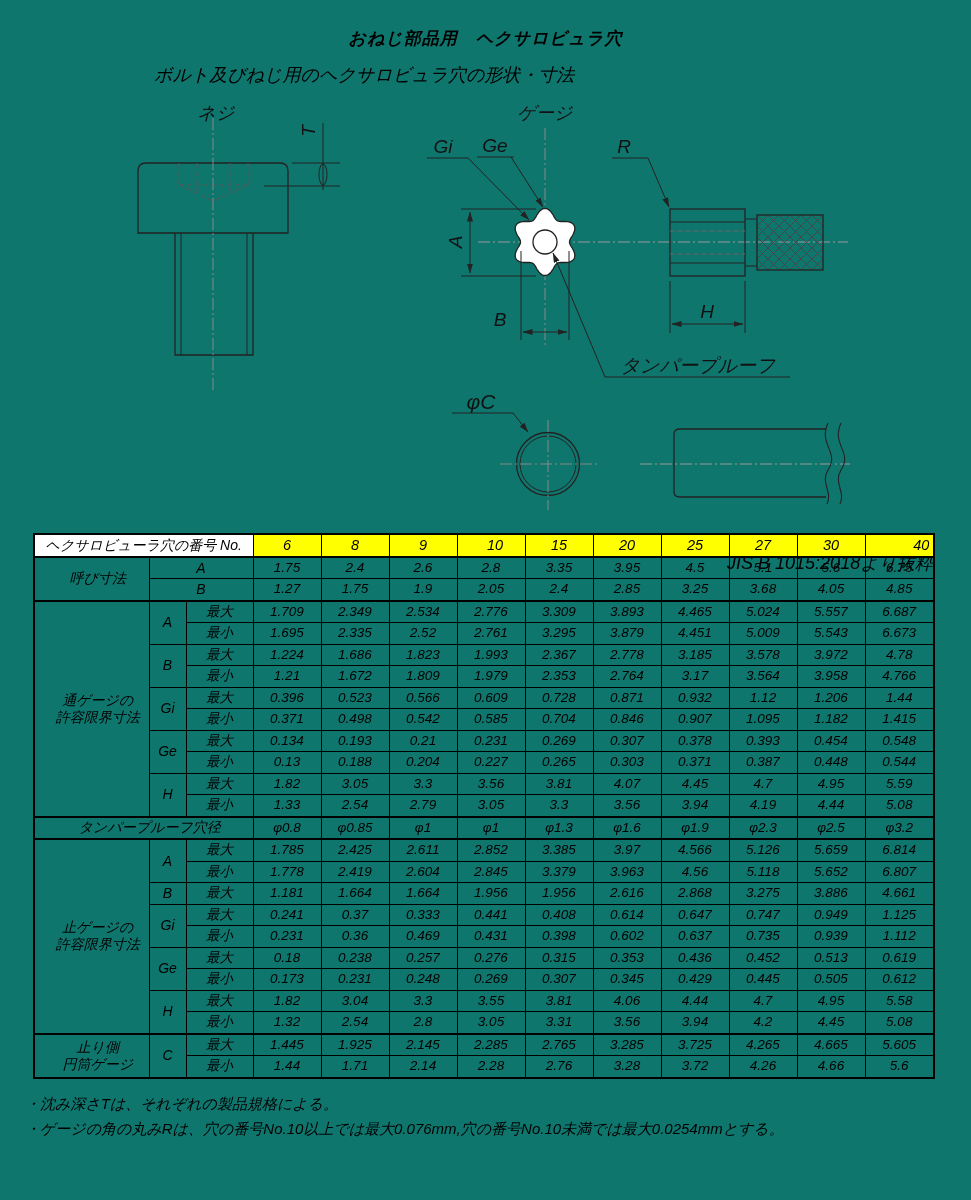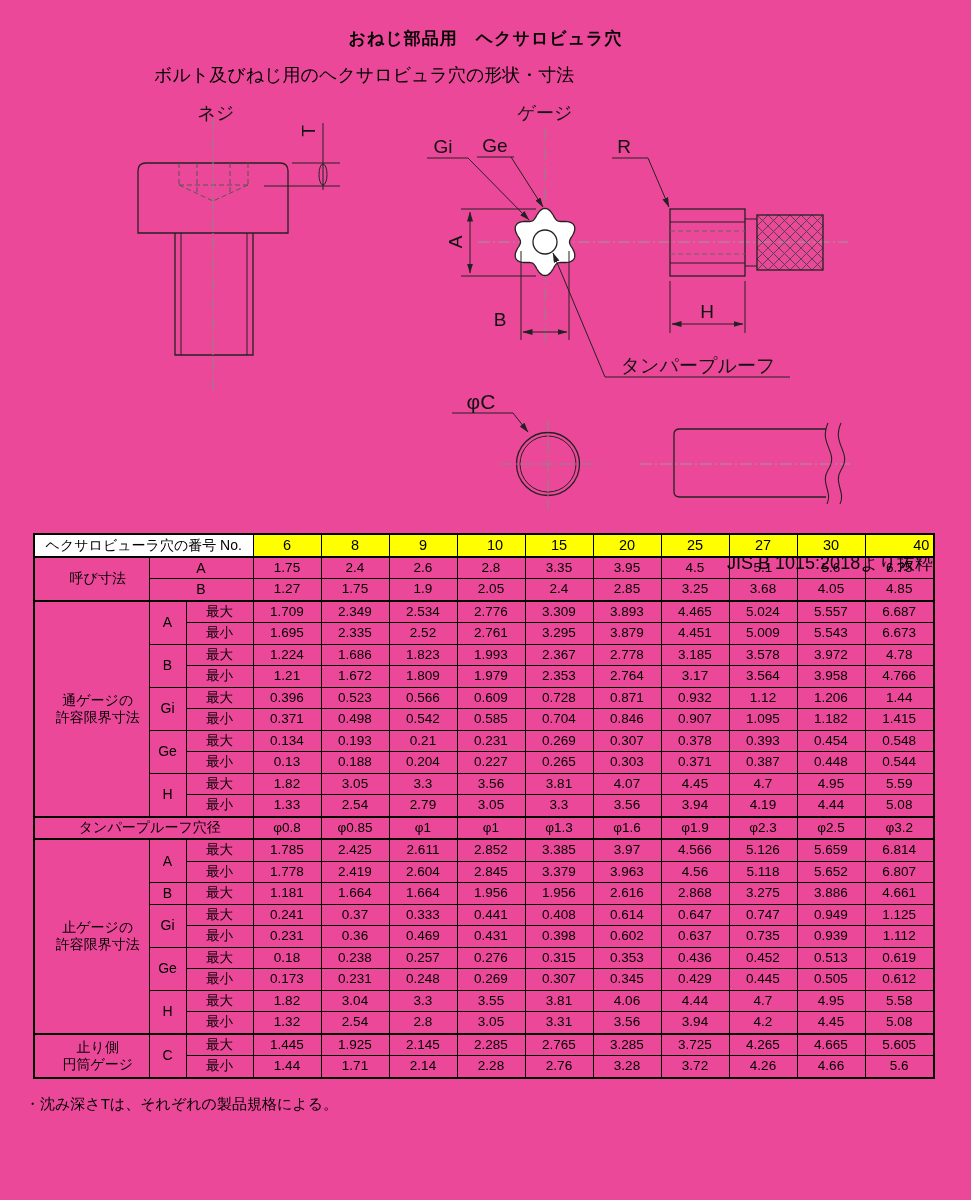--- a/index.html
+++ b/index.html
@@ -1,17 +1,17 @@
 <!DOCTYPE html>
 <html><head>
 <meta charset="utf-8">
 <style>
   html,body{margin:0;padding:0;background:#fff;}
-  #page{position:relative;width:971px;height:1200px;background:#ec4899;overflow:hidden;
-        font-family:"Liberation Sans","DejaVu Sans",sans-serif;color:#000;}
+  #page{position:relative;width:971px;height:1200px;background:#0f766e;overflow:hidden;
+        font-family:"Liberation Sans","DejaVu Sans",sans-serif;color:#000;font-style:italic;}
   #title{position:absolute;top:27px;left:0;width:971px;text-align:center;
          font-size:17px;font-weight:bold;letter-spacing:1px;}
   #subtitle{position:absolute;top:63px;left:154px;font-size:18px;}
   #drawing{position:absolute;top:0;left:0;}
   #drawing text{font-family:"Liberation Sans","DejaVu Sans",sans-serif;fill:#111;}
   #jisnote{position:absolute;top:511px;left:433px;width:500px;text-align:right;font-size:18px;margin-top:40px;}
   #tablewrap{position:absolute;top:533px;left:33px;}
   table.spec{border-collapse:collapse;table-layout:fixed;width:900px;border:2.5px solid #000;}
   table.spec td{border:1px solid #000;text-align:center;vertical-align:middle;
                 padding:0;height:20.5px;line-height:20.5px;font-size:13.5px;
@@ -529,15 +529,16 @@
             <td class="val">4.26</td>
             <td class="val">4.66</td>
             <td class="val">5.6</td>
           </tr>
         </tbody>
     </table>
   </div>
 
   <div id="notes">
     <div class="noteline">・沈み深さTは、それぞれの製品規格による。</div>
+    <div class="noteline">・ゲージの角の丸みRは、穴の番号No.10以上では最大0.076mm,穴の番号No.10未満では最大0.0254mmとする。</div>
   </div>
 
 </div>
 
 </body></html>

